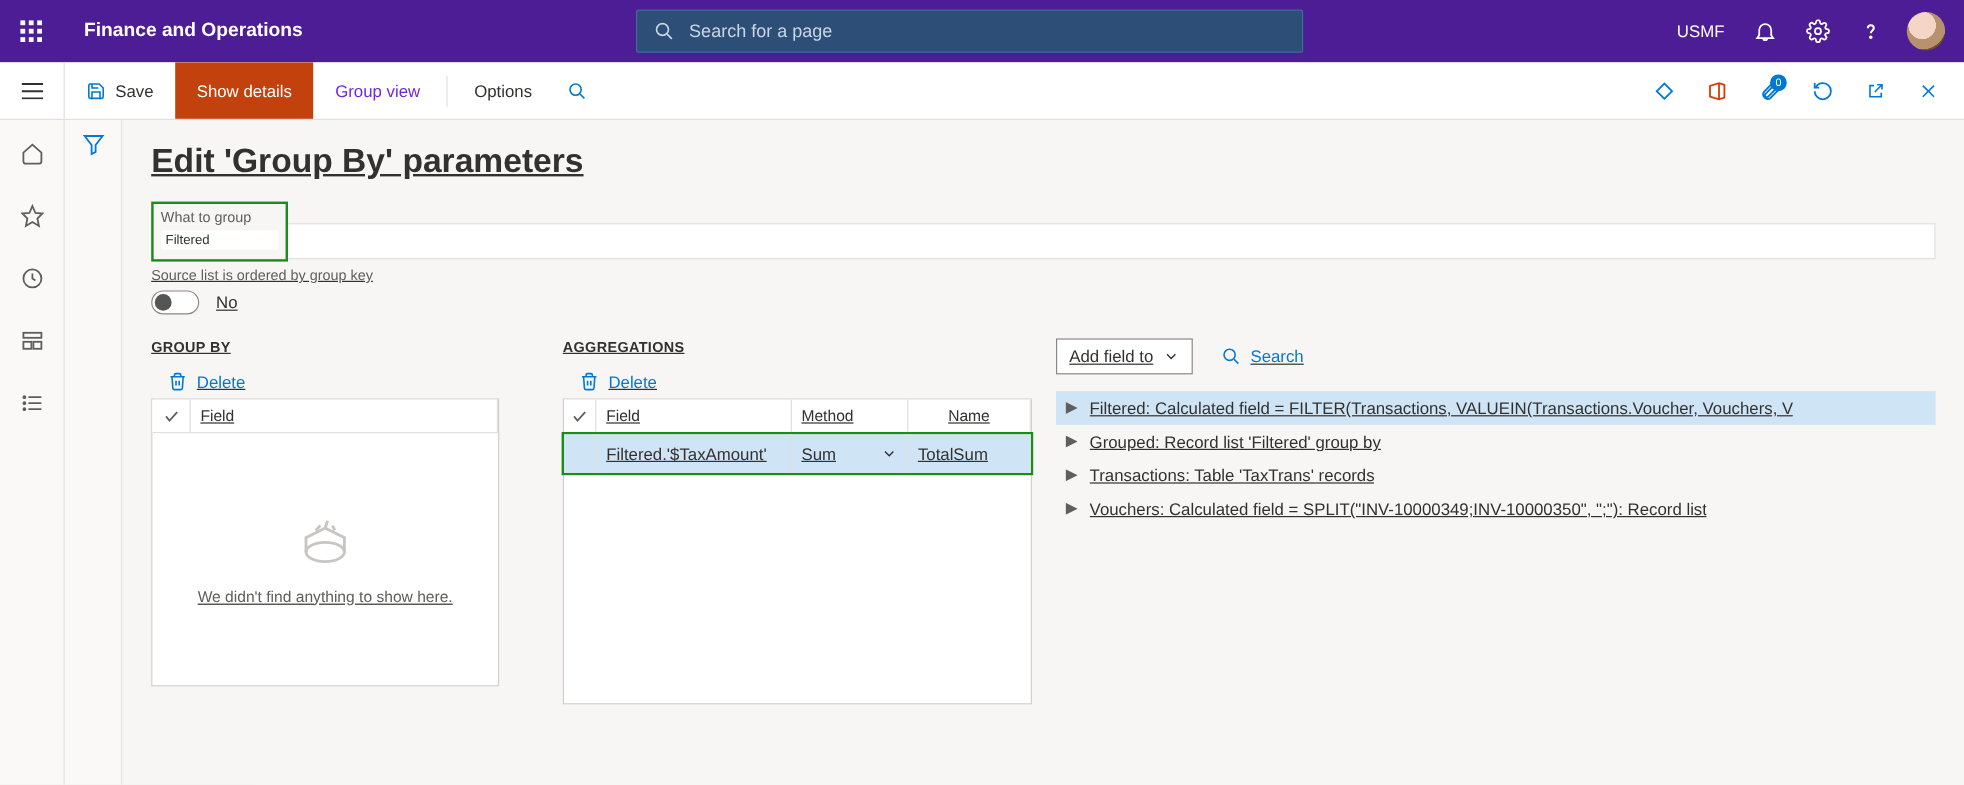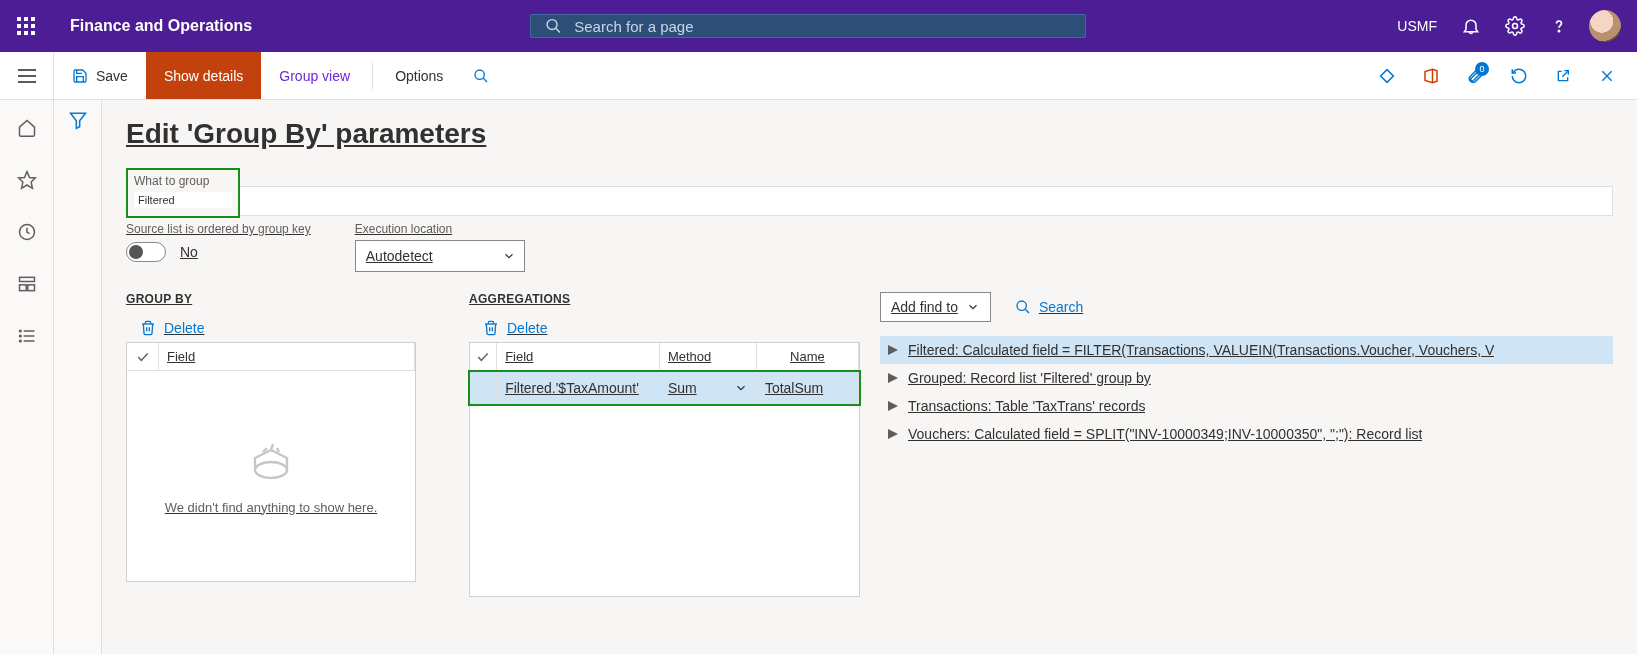--- a/index.html
+++ b/index.html
@@ -6,21 +6,21 @@
   html, body { height: 100%; font-family: "Segoe UI", Arial, sans-serif; font-size: 14px; color: #323130; background: #f3f2f1; }
   body { display: flex; flex-direction: column; width: 1637px; height: 654px; overflow: hidden; }
 
   
   .navbar { display: flex; align-items: center; background: #4c1d95; color: #fff; height: 52px; padding: 0 10px 0 0; }
   .waffle { width: 52px; height: 52px; display:flex; align-items:center; justify-content:center; cursor:pointer; }
   .waffle-grid { display:grid; grid-template-columns:repeat(3,4px); grid-template-rows:repeat(3,4px); gap:3px; }
   .waffle-grid span { background:#fff; width:4px; height:4px; }
   .app-title { font-size: 16px; font-weight: 600; padding: 0 18px; white-space: nowrap; }
   .nav-spacer1 { flex: 0 0 260px; }
-  .search-wrap { flex: 0 0 556px; display:flex; align-items:center; background:#2c4e77; border:1px solid #3f6b9a; border-radius:2px; height:24px; padding:0 14px; gap:12px; color:#c9d6e4; }
+  .search-wrap { flex: 0 0 556px; display:flex; align-items:center; background:#2c4e77; border:1px solid #3f6b9a; border-radius:2px; height:36px; padding:0 14px; gap:12px; color:#c9d6e4; }
   .search-wrap input { background:transparent; border:none; outline:none; color:#fff; font-size:15px; width:100%; }
   .search-wrap input::placeholder { color:#c9d6e4; }
   .nav-right { margin-left:auto; display:flex; align-items:center; gap:4px; }
   .nav-right .company { font-size:14px; padding:0 10px; }
   .nav-icon { width:40px; height:40px; display:flex; align-items:center; justify-content:center; cursor:pointer; color:#fff; }
   .avatar { width:32px; height:32px; border-radius:50%; background: radial-gradient(circle at 40% 35%, #f5d6c6 0 40%, #b8926f 41% 70%, #705030 71% 100%); margin-left:6px; margin-right:6px; }
 
   
   .row2 { display:flex; height:48px; border-bottom:1px solid #e1dfdd; background:#fff; }
   .hamburger-cell { width:54px; display:flex; align-items:center; justify-content:center; border-right:1px solid #e1dfdd; cursor:pointer; }
@@ -280,29 +280,20 @@
     <div class="params-row">
       <div>
         <div class="field-label">Source list is ordered by group key</div>
         <div class="toggle-row">
           <div class="toggle">
               <div class="knob"></div>
             </div>
           <span>No</span>
         </div>
       </div>
-      <div>
-        <div class="field-label">Execution location</div>
-        <div class="select">
-          <span>Autodetect</span>
-          <svg class="chev" width="14" height="14" viewBox="0 0 24 24" fill="none" stroke="#323130" stroke-width="2">
-              <polyline points="6 9 12 15 18 9"></polyline>
-            </svg>
-        </div>
-      </div>
     </div>
 
     <div class="lower">
 
       <div class="col-groupby">
         <div class="section-header">GROUP BY</div>
         <div class="del-btn">
           <svg width="16" height="16" viewBox="0 0 24 24" fill="none" stroke="#0078d4" stroke-width="2">
               <polyline points="3 6 5 6 21 6"></polyline>
               <path d="M19 6l-1 14a2 2 0 01-2 2H8a2 2 0 01-2-2L5 6"></path>
@@ -368,21 +359,21 @@
               <div class="c w-name">TotalSum</div>
             </div>
           </div>
           <div style="height:190px;"></div>
         </div>
       </div>
 
       <div class="col-tree">
         <div class="tree-top">
           <div class="btn-outline">
-            <span>Add find to</span>
+            <span>Add field to</span>
             <svg width="14" height="14" viewBox="0 0 24 24" fill="none" stroke="#323130" stroke-width="2">
                 <polyline points="6 9 12 15 18 9"></polyline>
               </svg>
           </div>
           <div class="link-blue">
             <svg width="16" height="16" viewBox="0 0 24 24" fill="none" stroke="#0078d4" stroke-width="2">
                 <circle cx="10" cy="10" r="7"></circle>
                 <line x1="21" y1="21" x2="15.5" y2="15.5"></line>
               </svg>
             <span>Search</span>

